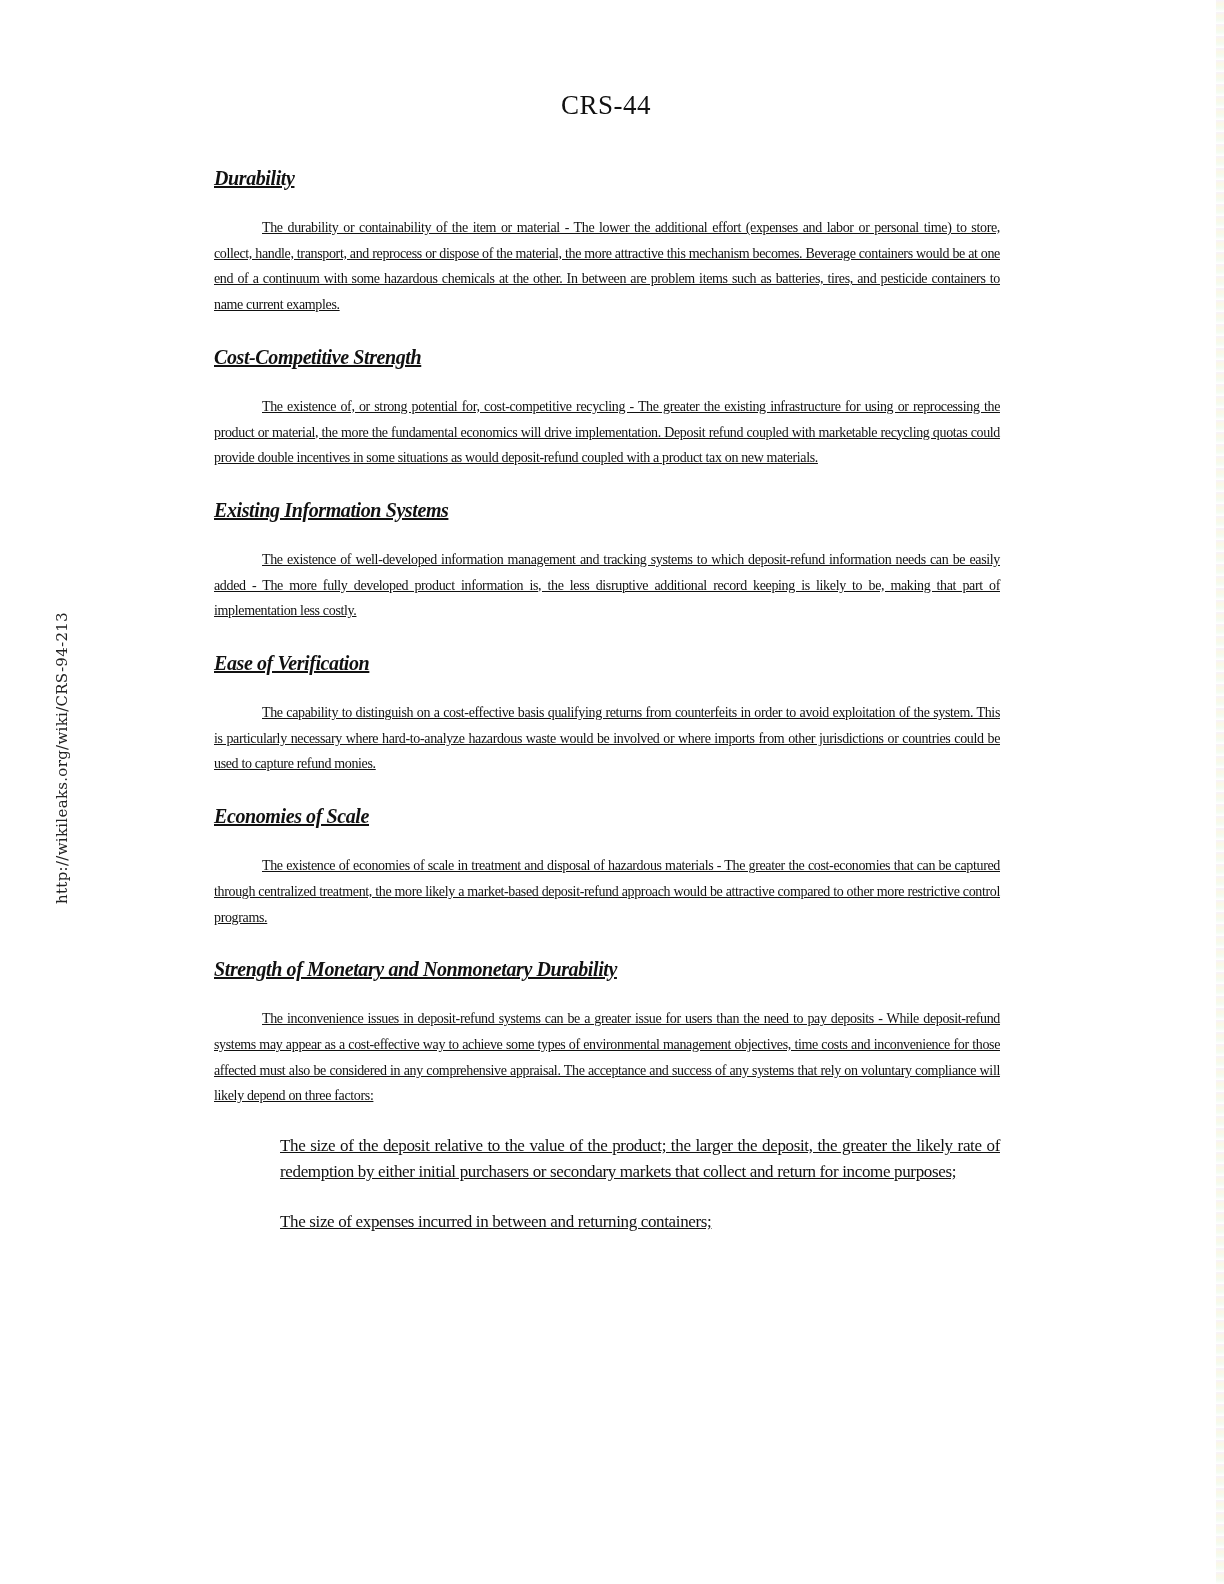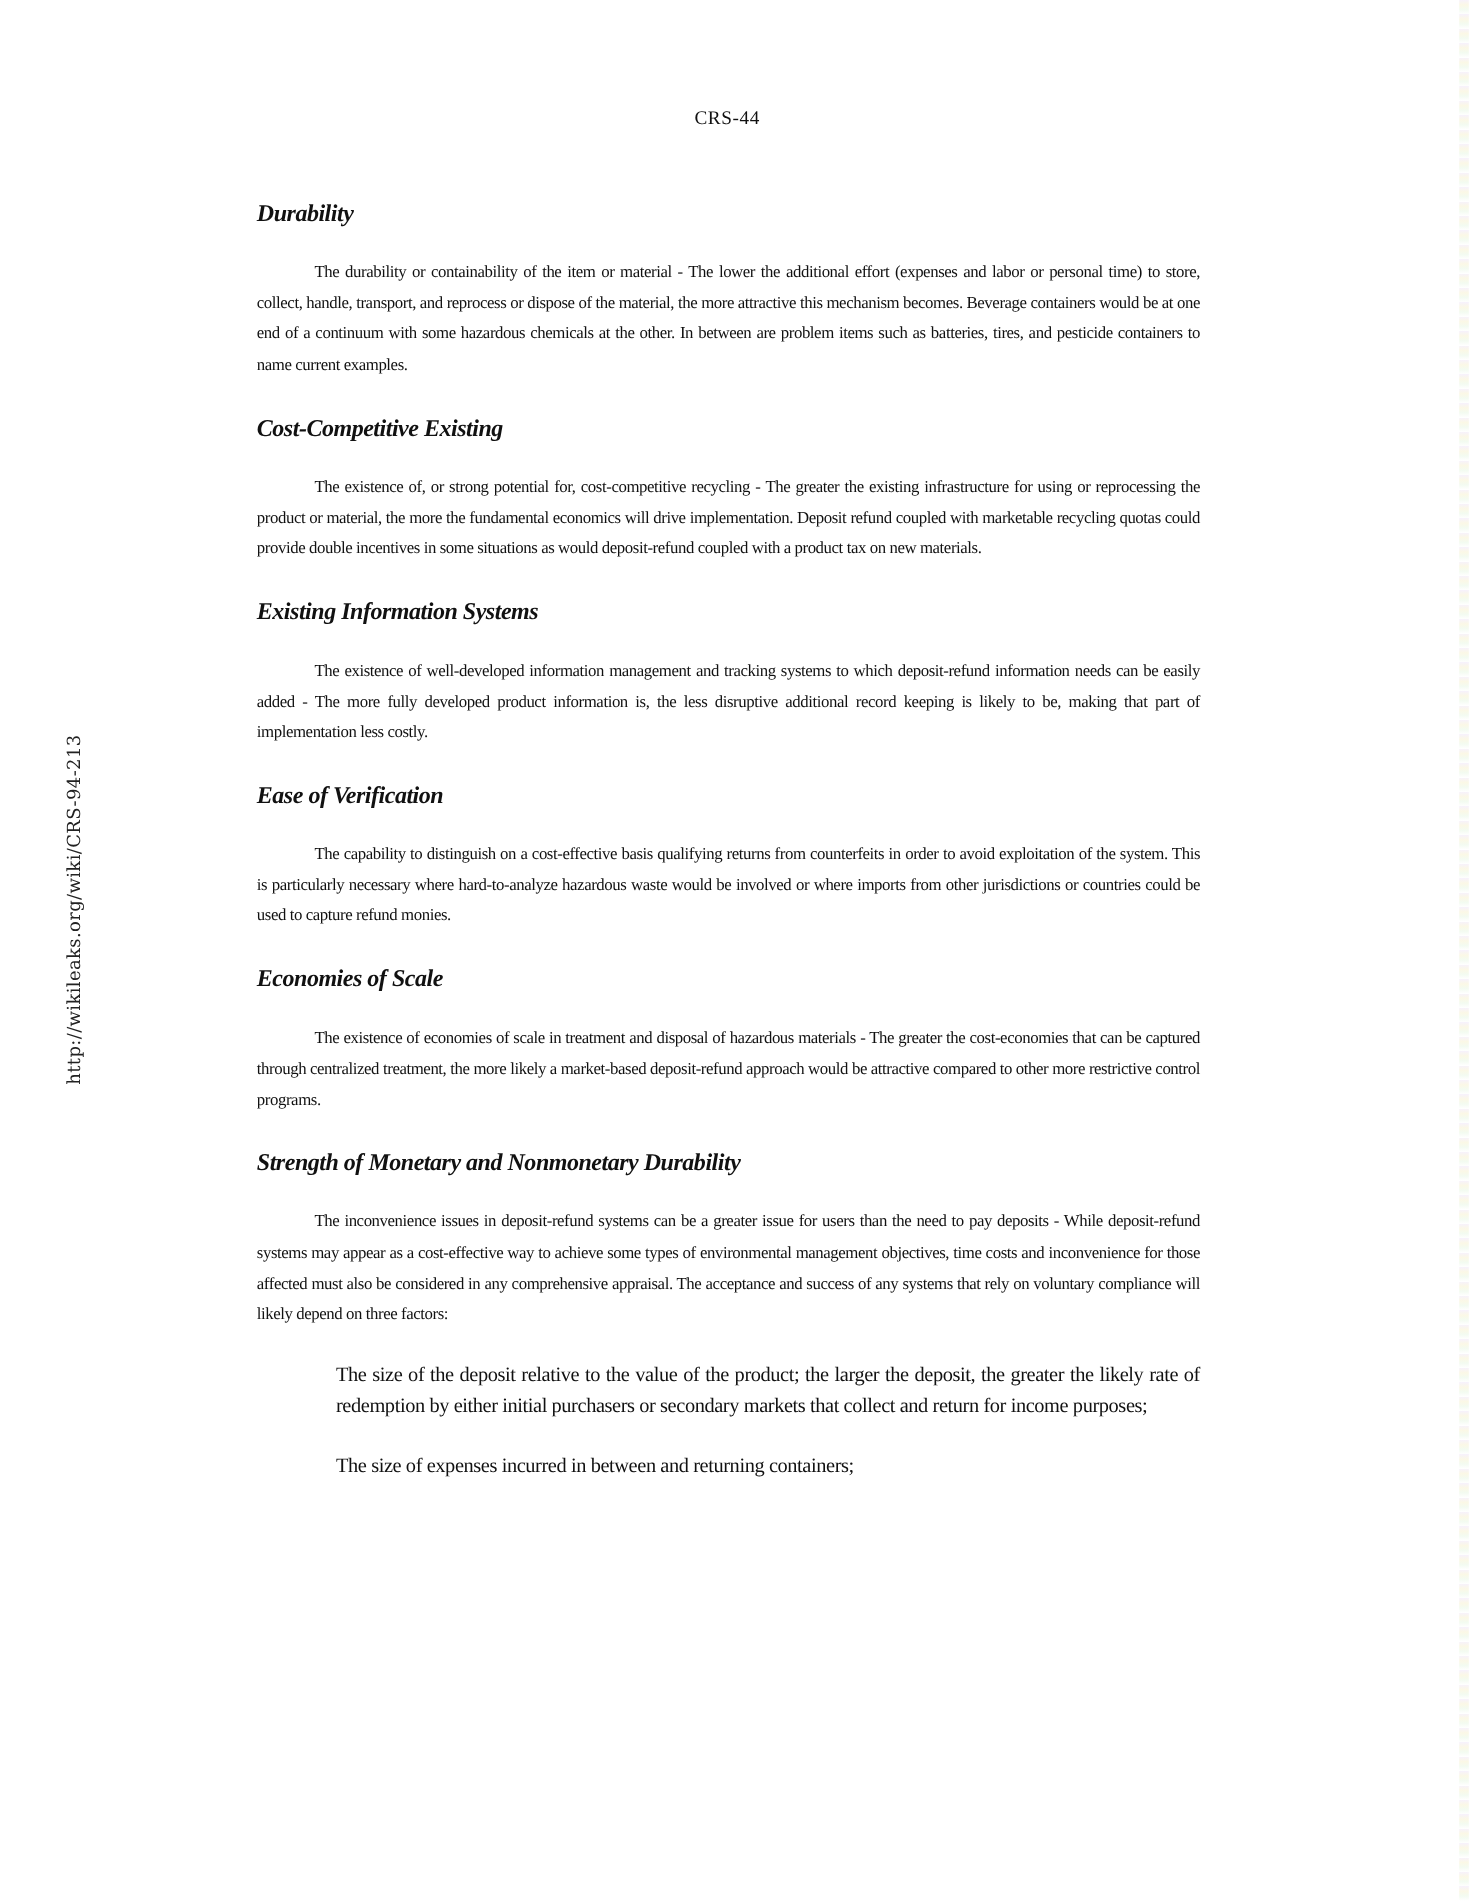--- a/index.html
+++ b/index.html
@@ -33,28 +33,29 @@
       font-size: 15px;
       letter-spacing: 0.3px;
       color: #222222;
     }
     .page-number {
       position: absolute;
       top: 90px;
       left: 0;
       width: 1212px;
       text-align: center;
-      font-size: 16px;
+      font-size: 27px;
       letter-spacing: 0.5px;
     }
     .content {
       position: absolute;
       left: 214px;
       top: 165px;
       width: 786px;
+      text-decoration: underline;
     }
     .section-heading {
       font-weight: bold;
       font-style: italic;
       font-size: 20px;
       line-height: 26px;
       margin: 0 0 24px 0;
       letter-spacing: -0.4px;
     }
     .para {
@@ -86,21 +87,21 @@
 <div class="page-number">CRS-44</div>
 
 <div class="content">
 
   <div>
     <h3 class="section-heading">Durability</h3>
     <p class="para last-in-section">The durability or containability of the item or material - The lower the additional effort (expenses and labor or personal time) to store, collect, handle, transport, and reprocess or dispose of the material, the more attractive this mechanism becomes.  Beverage containers would be at one end of a continuum with some hazardous chemicals at the other.  In between are problem items such as batteries, tires, and pesticide containers to name current examples.</p>
   </div>
 
   <div>
-    <h3 class="section-heading">Cost-Competitive Existing</h3>
+    <h3 class="section-heading">Cost-Competitive Strength</h3>
     <p class="para last-in-section">The existence of, or strong potential for, cost-competitive recycling - The greater the existing infrastructure for using or reprocessing the product or material, the more the fundamental economics will drive implementation.  Deposit refund coupled with marketable recycling quotas could provide double incentives in some situations as would deposit-refund coupled with a product tax on new materials.</p>
   </div>
 
   <div>
     <h3 class="section-heading">Existing Information Systems</h3>
     <p class="para last-in-section">The existence of well-developed information management and tracking systems to which deposit-refund information needs can be easily added - The more fully developed product information is, the less disruptive additional record keeping is likely to be, making that part of implementation less costly.</p>
   </div>
 
   <div>
     <h3 class="section-heading">Ease of Verification</h3>

